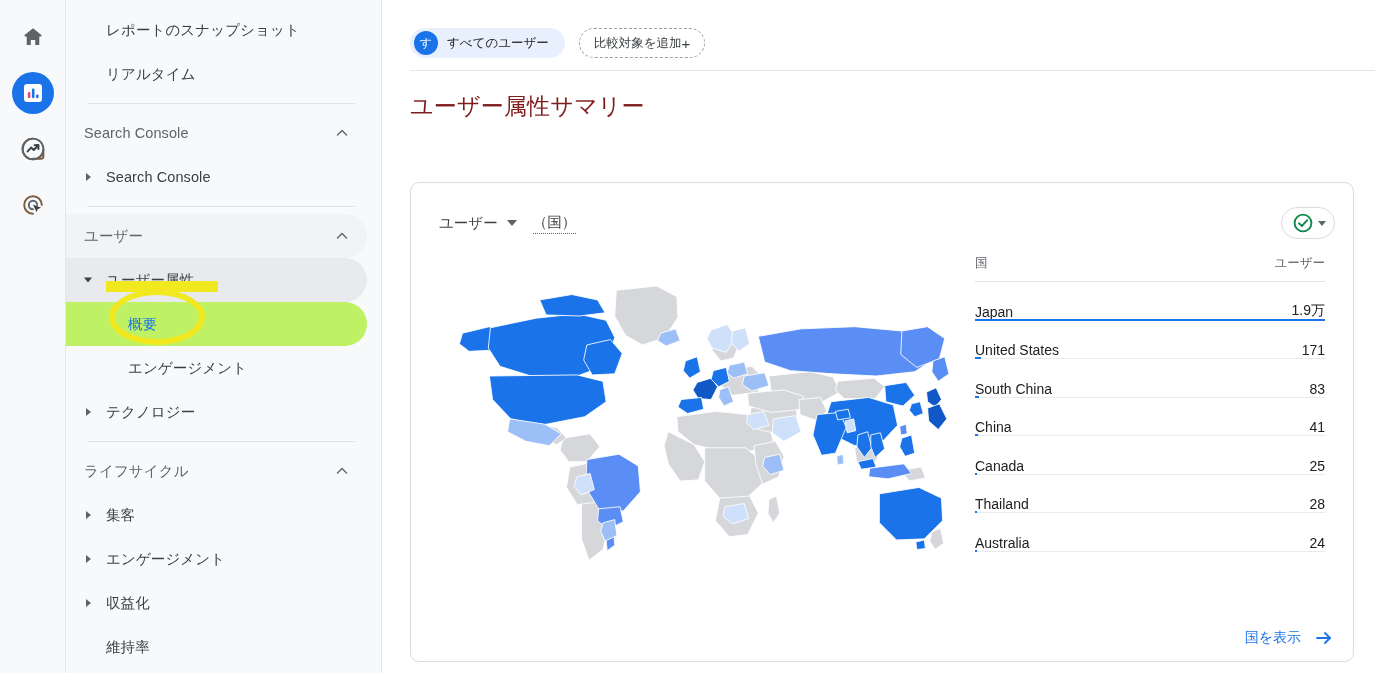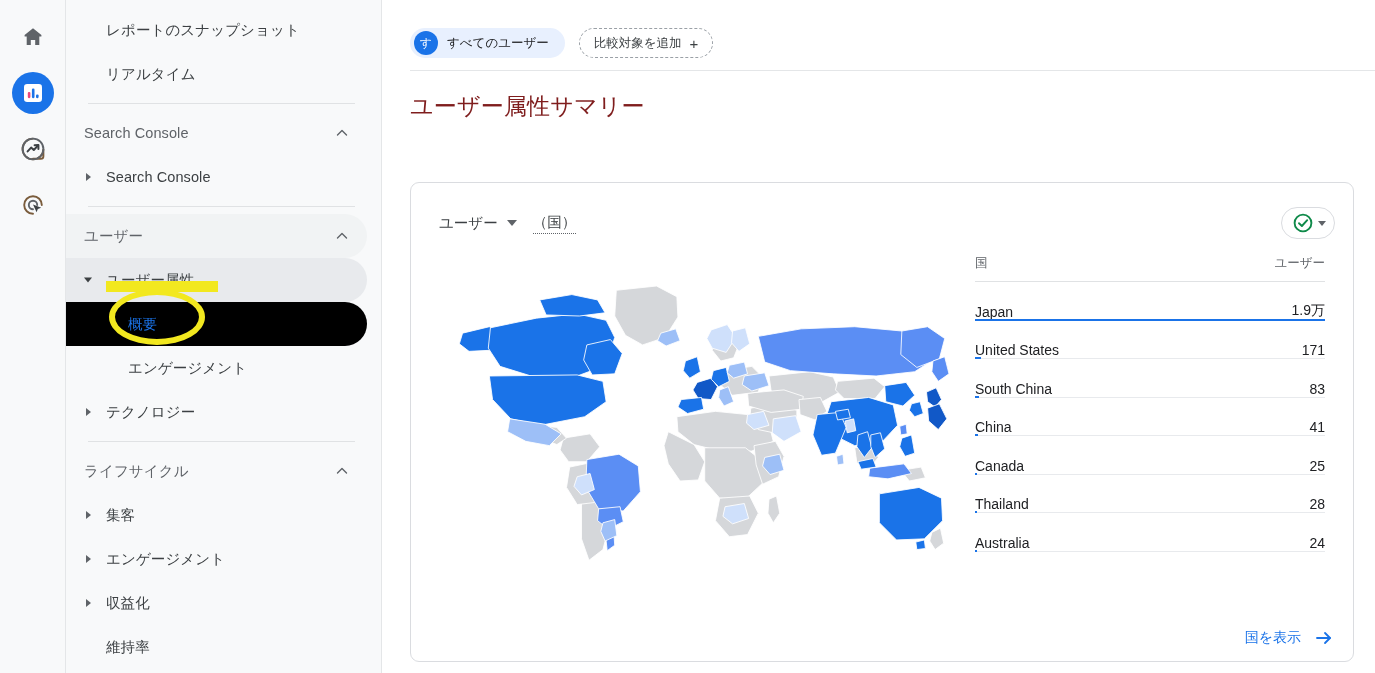--- a/index.html
+++ b/index.html
@@ -52,21 +52,21 @@
   }
   .nav-item .label { font-size: 14.5px; letter-spacing: .1px; }
   .nav-item.plain { padding-left: 40px; }
   .nav-item.sub   { padding-left: 62px; }
   .nav-item.section {
     color: #5f6368; font-size: 14px;
     justify-content: space-between; padding-right: 18px;
   }
   .nav-item.section.shaded { background: #f1f3f4; }
   .nav-item.group-open { background: #e8eaed; }
-  .nav-item.selected { background: #000000; }
+  .nav-item.selected { background: #bef264; }
   .nav-item.selected .label { color: #1a73e8; }
   .caret-right {
     position: absolute; left: 20px; top: 50%; transform: translateY(-50%);
     width: 0; height: 0;
     border-left: 5px solid #5f6368;
     border-top: 4px solid transparent;
     border-bottom: 4px solid transparent;
   }
   .caret-down {
     position: absolute; left: 18px; top: 50%; transform: translateY(-50%);
@@ -116,21 +116,21 @@
     cursor: pointer;
   }
   .seg-avatar {
     width: 24px; height: 24px; border-radius: 50%;
     background: #1a73e8; color: #fff;
     font-size: 12px; display: flex; align-items: center; justify-content: center;
     margin-right: 9px; flex: 0 0 24px;
   }
   .seg-label { font-size: 12.5px; color: #202124; }
   .cmp-btn {
-    display: inline-flex; align-items: center; gap: 8px;
+    display: inline-flex; align-items: center; 
     height: 30px; padding: 0 14px;
     margin-left: 14px;
     border: 1px dashed #9aa0a6; border-radius: 15px;
     font-size: 12.5px; color: #3c4043;
     background: transparent; cursor: pointer;
   }
   .plus { font-size: 15px; line-height: 1; color: #3c4043; }
   .topbar-rule {
     height: 1px; background: #e4e6e8;
     margin: 8px 0 0 28px;

